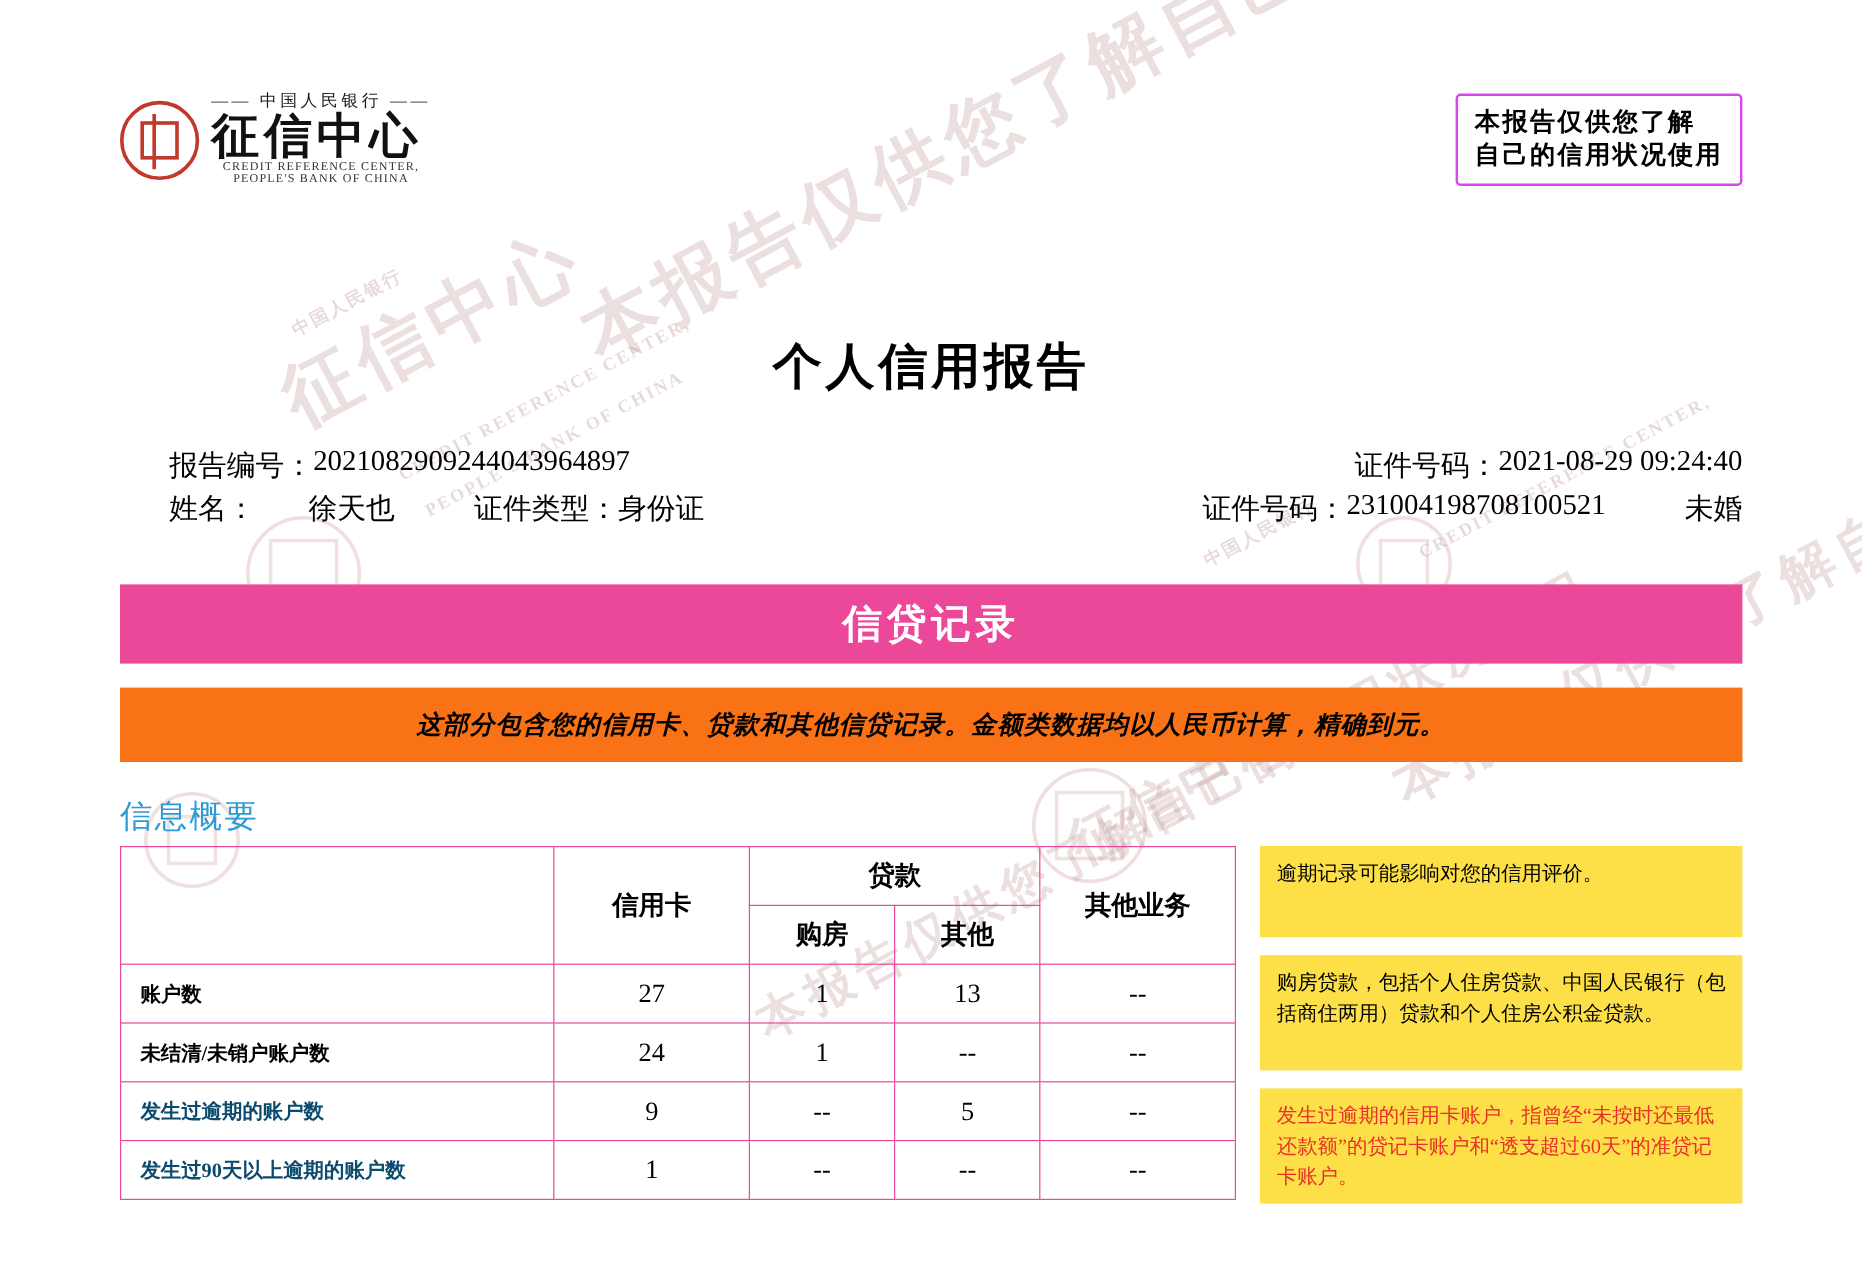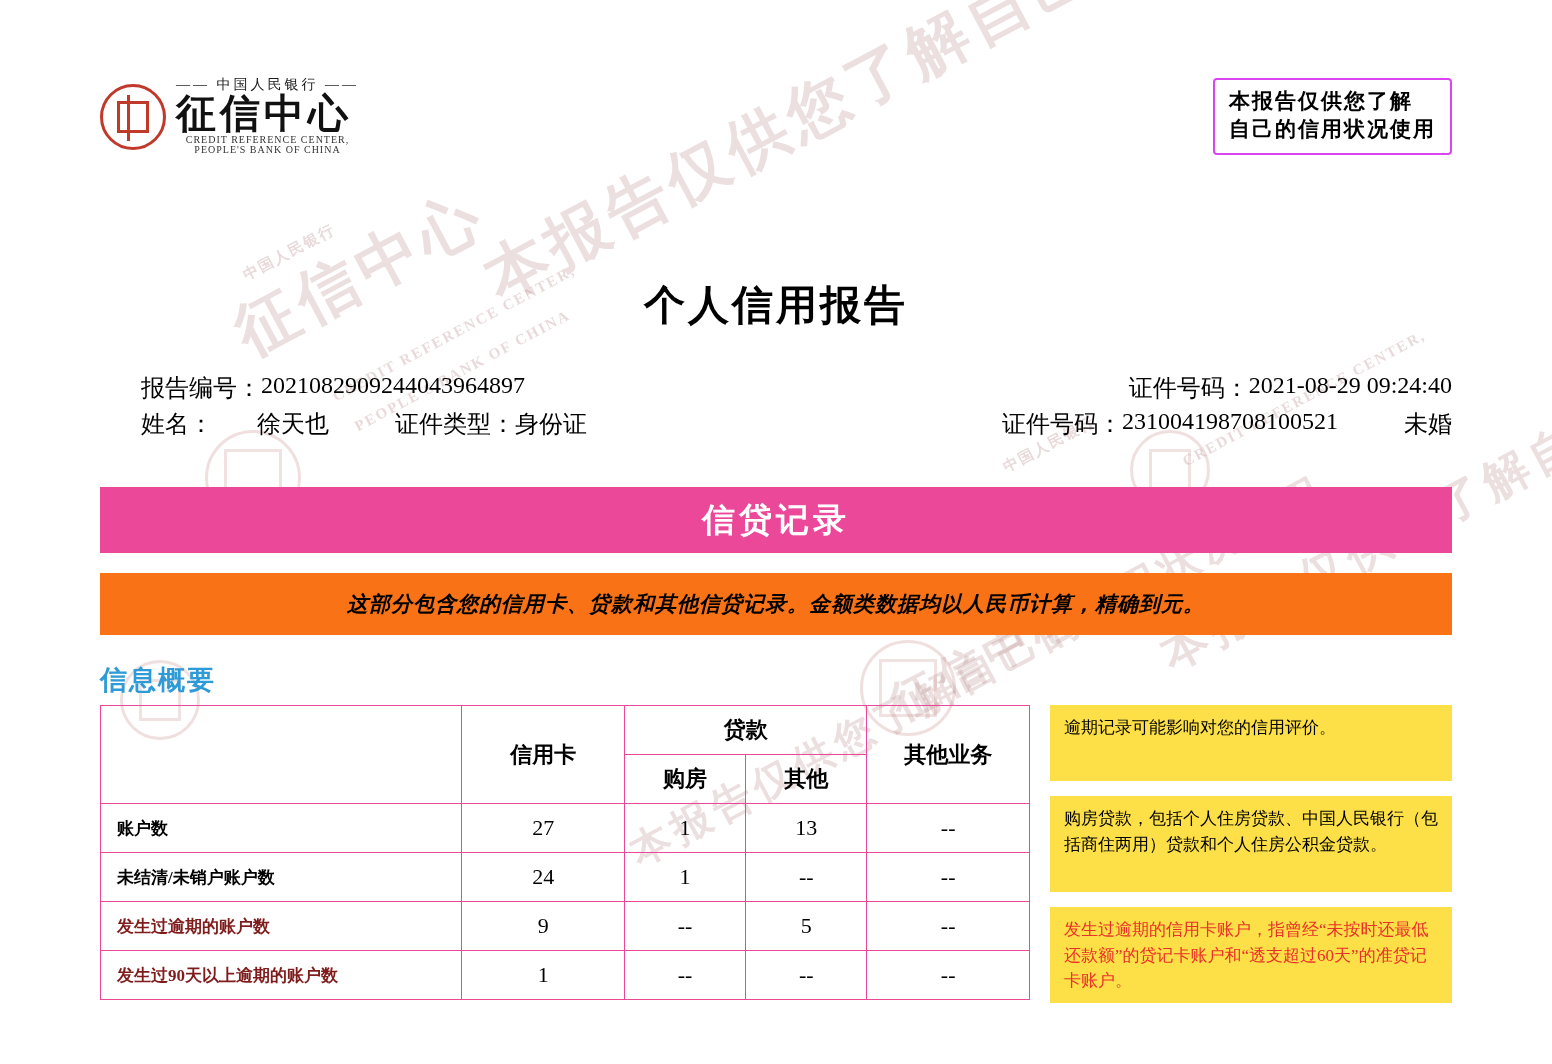--- a/index.html
+++ b/index.html
@@ -215,21 +215,21 @@
     font-style: italic;
     letter-spacing: 1px;
     font-family: "Liberation Serif", serif;
   }
 
   .sec-title {
     position: absolute;
     left: 100px;
     top: 662px;
     font-size: 27px;
-    font-weight: bold;
+    font-weight: normal;
     color: #2e9bd6;
     letter-spacing: 2px;
     font-family: "Liberation Serif", serif;
   }
 
   
   .summary {
     position: absolute;
     left: 100px;
     top: 705px;
@@ -249,21 +249,21 @@
     font-weight: bold;
     font-size: 22px;
   }
   .summary td.rowhdr {
     text-align: left;
     padding-left: 16px;
     font-weight: bold;
     font-size: 17px;
   }
   .summary .red {
-    color: #7f1d1d;
+    color: #0c4a6e;
   }
   .col-name { width: 330px; }
   .col-card { width: 148px; }
   .col-house { width: 110px; }
   .col-other { width: 110px; }
   .col-biz { width: 148px; }
 
   
   .notes {
     position: absolute;

